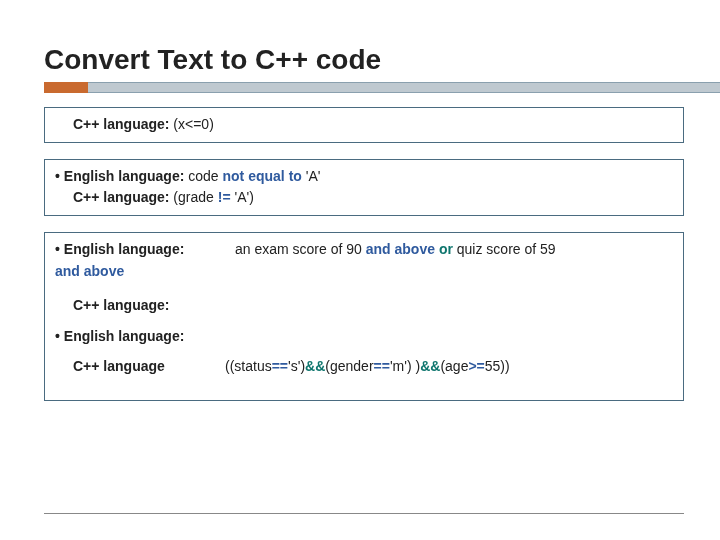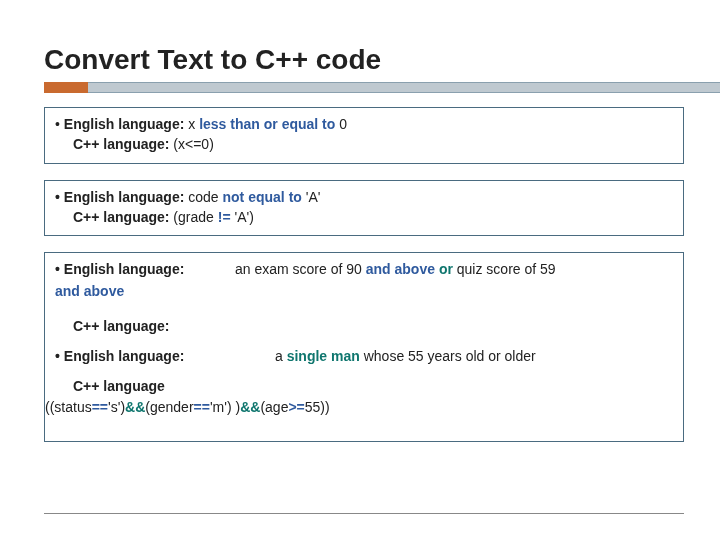--- a/index.html
+++ b/index.html
@@ -71,23 +71,20 @@
   <div class="title">Convert Text to C++ code</div>
   <div class="underline-wrap">
     <div class="orange-segment"></div>
     <div class="gray-segment"></div>
   </div>
 </div>
 
 <div class="content">
 
   <div class="box">
-    <div class="bullet">
-      <span class="lbl">English language:</span><span>  x </span><span class="blue">less than or equal to</span><span> 0</span>
-    </div>
     <div class="indent">
       <span class="lbl">C++ language:</span><span>  (x&lt;=0)</span>
     </div>
   </div>
 
   <div class="box">
     <div>
       <span class="bullet lbl">English language:</span><span>   code </span><span class="blue">not  equal to</span><span> 'A'</span>
     </div>
     <div class="indent">
@@ -103,26 +100,23 @@
       </div>
     </div>
     <div class="blue" style="margin-top:-8px; margin-bottom:14px;">and above</div>
 
     <div class="row">
       <div class="left lbl indent">C++ language:</div>
     </div>
 
     <div class="row" style="margin-top:8px;">
       <div class="left bullet lbl">English language:</div>
-      <div class="right" style="padding-left:40px;">
-        <span>a </span><span class="red">single man</span><span> whose 55 years old or older</span>
-      </div>
     </div>
 
-    <div class="row" style="margin-top:8px; margin-bottom:16px;flex-direction:column;">
+    <div class="row" style="margin-top:8px; margin-bottom:16px;">
       <div class="left lbl indent">C++ language</div>
       <div class="right" style="margin-left:-10px;">
         <span>((status</span><span class="blue">==</span><span>'s')</span><span class="red">&amp;&amp;</span><span>(gender</span><span class="blue">==</span><span>'m') )</span><span class="red">&amp;&amp;</span><span>(age</span><span class="blue">&gt;=</span><span>55))</span>
       </div>
     </div>
   </div>
 
 </div>
 
 <div class="footer-line"></div>

